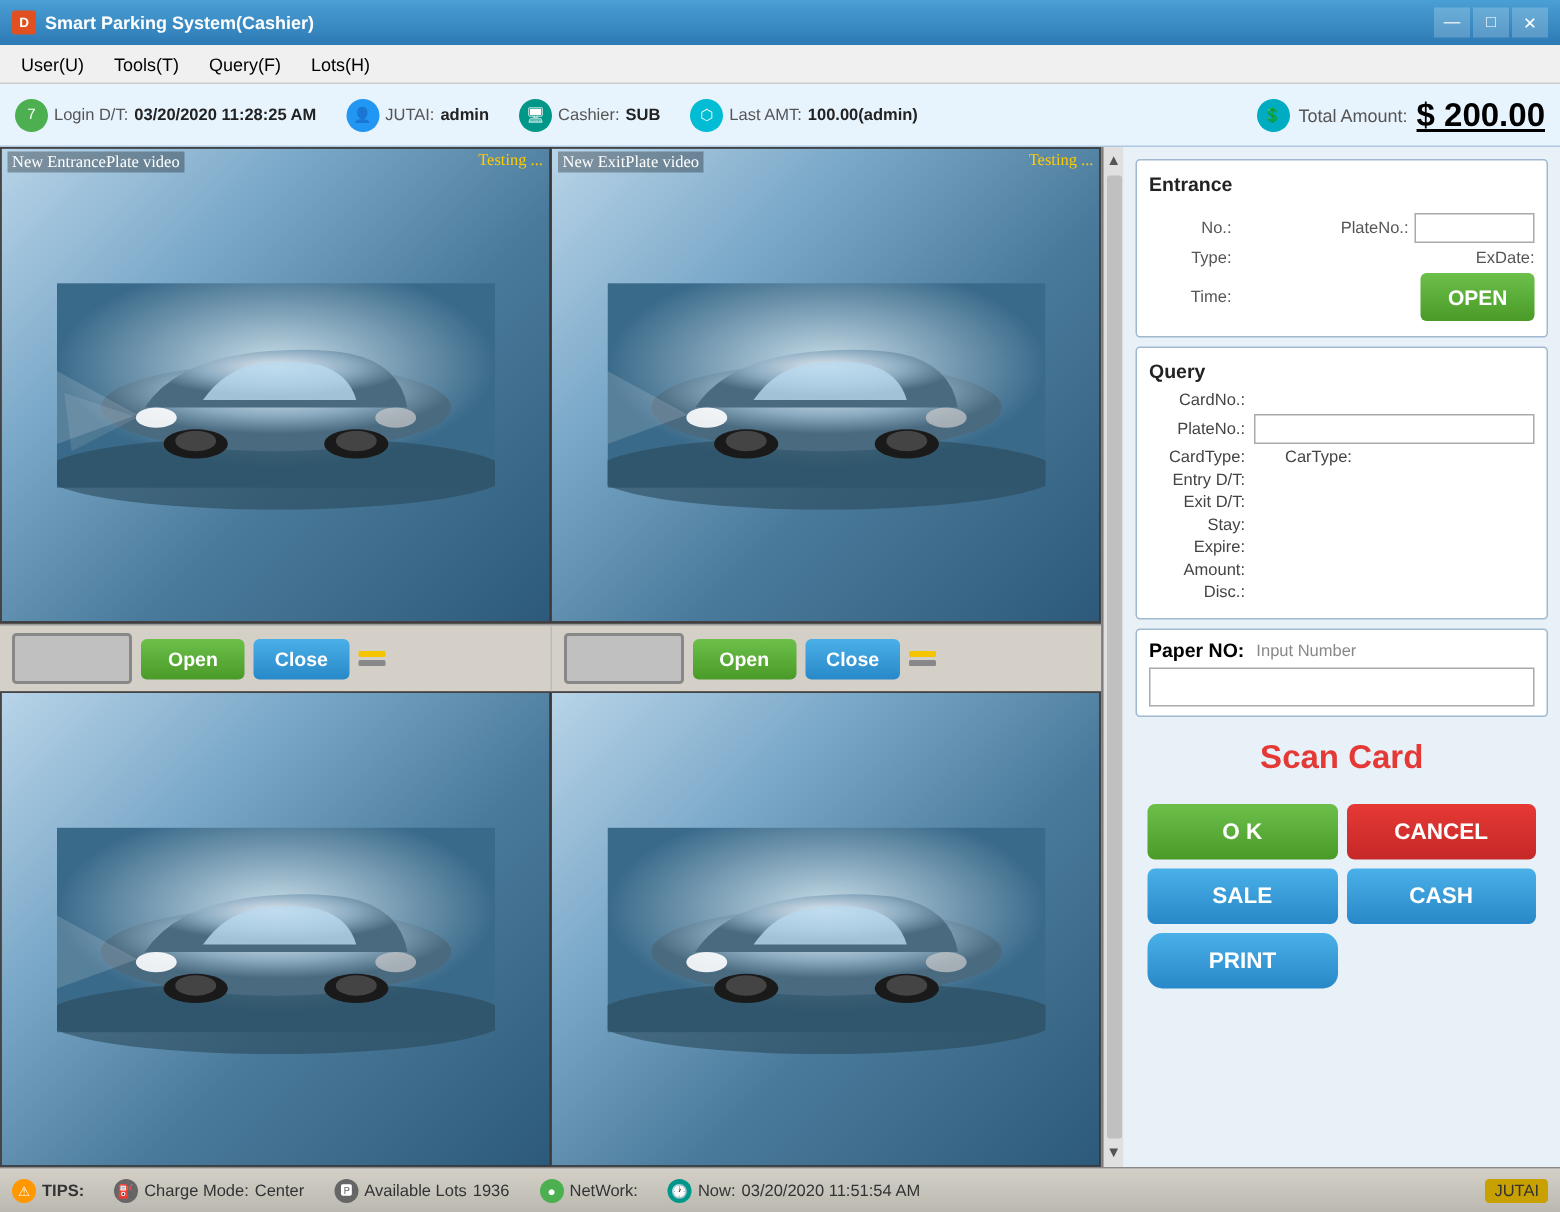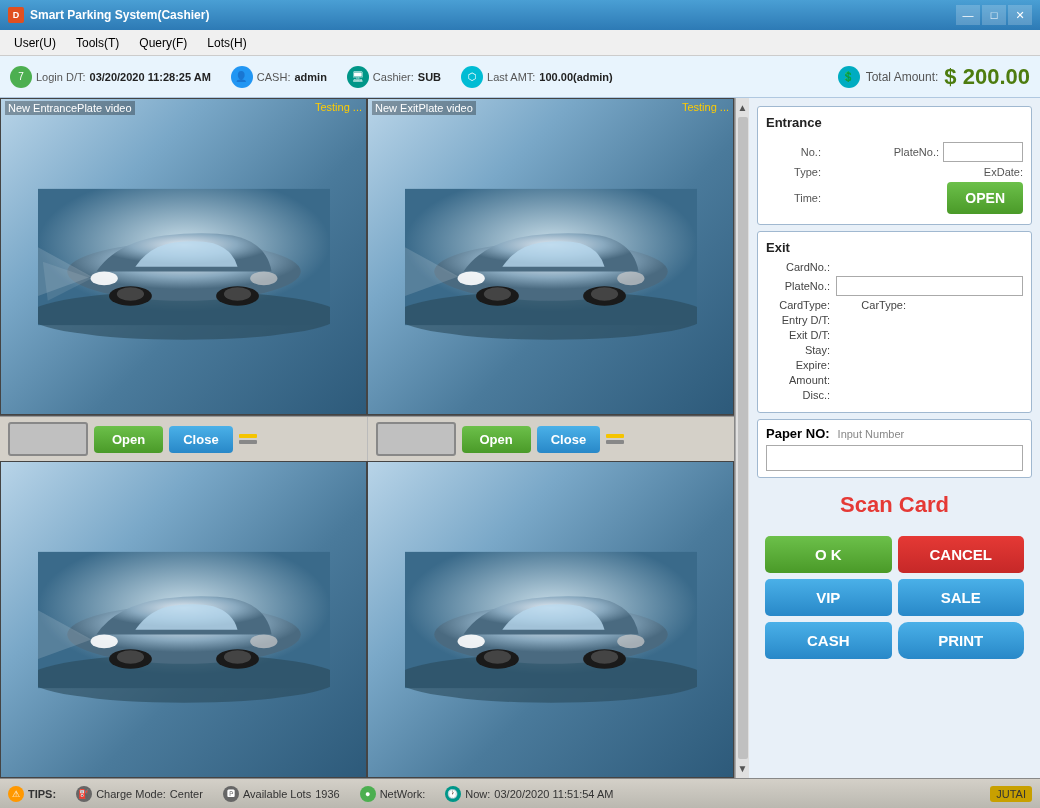--- a/index.html
+++ b/index.html
@@ -41,21 +41,21 @@
     .info-icon { width: 22px; height: 22px; border-radius: 50%; display: flex; align-items: center; justify-content: center; font-size: 10px; color: white; }
     .info-icon.green { background: #4caf50; }
     .info-icon.blue { background: #2196f3; }
     .info-icon.teal { background: #009688; }
     .info-icon.cyan { background: #00bcd4; }
     .info-label { color: #555; }
     .info-value { color: #222; font-weight: bold; }
     .total-amount { margin-left: auto; display: flex; align-items: center; gap: 6px; }
     .total-icon { width: 22px; height: 22px; border-radius: 50%; background: #00acc1; display: flex; align-items: center; justify-content: center; color: white; font-size: 10px; }
     .total-label { font-size: 12px; color: #555; }
-    .total-value { font-size: 22px; font-weight: bold; color: #4d7c0f; }
+    .total-value { font-size: 22px; font-weight: bold; color: #000000; text-decoration: underline; }
 
     
     .main-content {
       display: flex;
       height: calc(808px - 30px - 26px - 42px - 30px);
     }
 
     
     .left-panel {
       width: 735px;
@@ -64,20 +64,21 @@
       border-right: 1px solid #888;
       position: relative;
     }
 
     .video-cell {
       flex: 1;
       border: 1px solid #444;
       position: relative;
       overflow: hidden;
       background: #1a2a3a;
+      font-family: Liberation Serif, serif;
     }
 
     .video-label {
       position: absolute; top: 2px; left: 4px;
       color: white; font-size: 11px; z-index: 2;
       background: rgba(0,0,0,0.3); padding: 1px 3px;
     }
     .video-status {
       position: absolute; top: 2px; right: 4px;
       color: #ffcc00; font-size: 11px; z-index: 2;
@@ -269,21 +270,21 @@
 <div class="info-bar">
   <div class="info-item">
     <div class="info-icon green">
         <span>7</span>
       </div>
     <span class="info-label">Login D/T:</span>
     <span class="info-value">03/20/2020 11:28:25 AM</span>
   </div>
   <div class="info-item">
     <div class="info-icon blue">👤</div>
-    <span class="info-label">CASH:</span>
+    <span class="info-label">JUTAI:</span>
     <span class="info-value">admin</span>
   </div>
   <div class="info-item">
     <div class="info-icon teal">🖥</div>
     <span class="info-label">Cashier:</span>
     <span class="info-value">SUB</span>
   </div>
   <div class="info-item">
     <div class="info-icon cyan">⬡</div>
     <span class="info-label">Last AMT:</span>
@@ -463,33 +464,33 @@
           <span class="field-label">ExDate:</span>
         </div>
       </div>
       <div style="display:flex; align-items:center; justify-content:space-between; margin-bottom:2px;">
         <span class="field-label">Time:</span>
         <button class="btn-open-green">OPEN</button>
       </div>
     </div>
 
     <div class="section-box">
-      <div class="section-title">Exit</div>
+      <div class="section-title">Query</div>
       <div class="exit-field">
         <span class="exit-label">CardNo.:</span>
         <span class="exit-value"></span>
       </div>
       <div class="exit-field">
         <span class="exit-label">PlateNo.:</span>
         <input class="exit-input" style="">
       </div>
       <div class="exit-field" style="gap:8px;">
         <span class="exit-label">CardType:</span>
         <span class="exit-value"></span>
-        <span class="exit-label" style="min-width:60px;">CarType:</span>
+        <span class="exit-label" style="min-width:60px;text-align:center;">CarType:</span>
         <span class="exit-value"></span>
       </div>
       <div class="exit-field">
         <span class="exit-label">Entry D/T:</span>
         <span class="exit-value"></span>
       </div>
       <div class="exit-field">
         <span class="exit-label">Exit D/T:</span>
         <span class="exit-value"></span>
       </div>
@@ -519,21 +520,20 @@
       <input class="paper-input" style="">
     </div>
 
     <div class="scan-card-btn">
       <span class="scan-card-text">Scan Card</span>
     </div>
 
     <div class="action-grid">
       <button class="action-btn btn-ok">O K</button>
       <button class="action-btn btn-cancel">CANCEL</button>
-      <button class="action-btn btn-vip">VIP</button>
       <button class="action-btn btn-sale">SALE</button>
       <button class="action-btn btn-cash">CASH</button>
       <button class="action-btn btn-print">PRINT</button>
     </div>
 
   </div>
 </div>
 
 <div class="status-bar">
   <div class="status-item">

